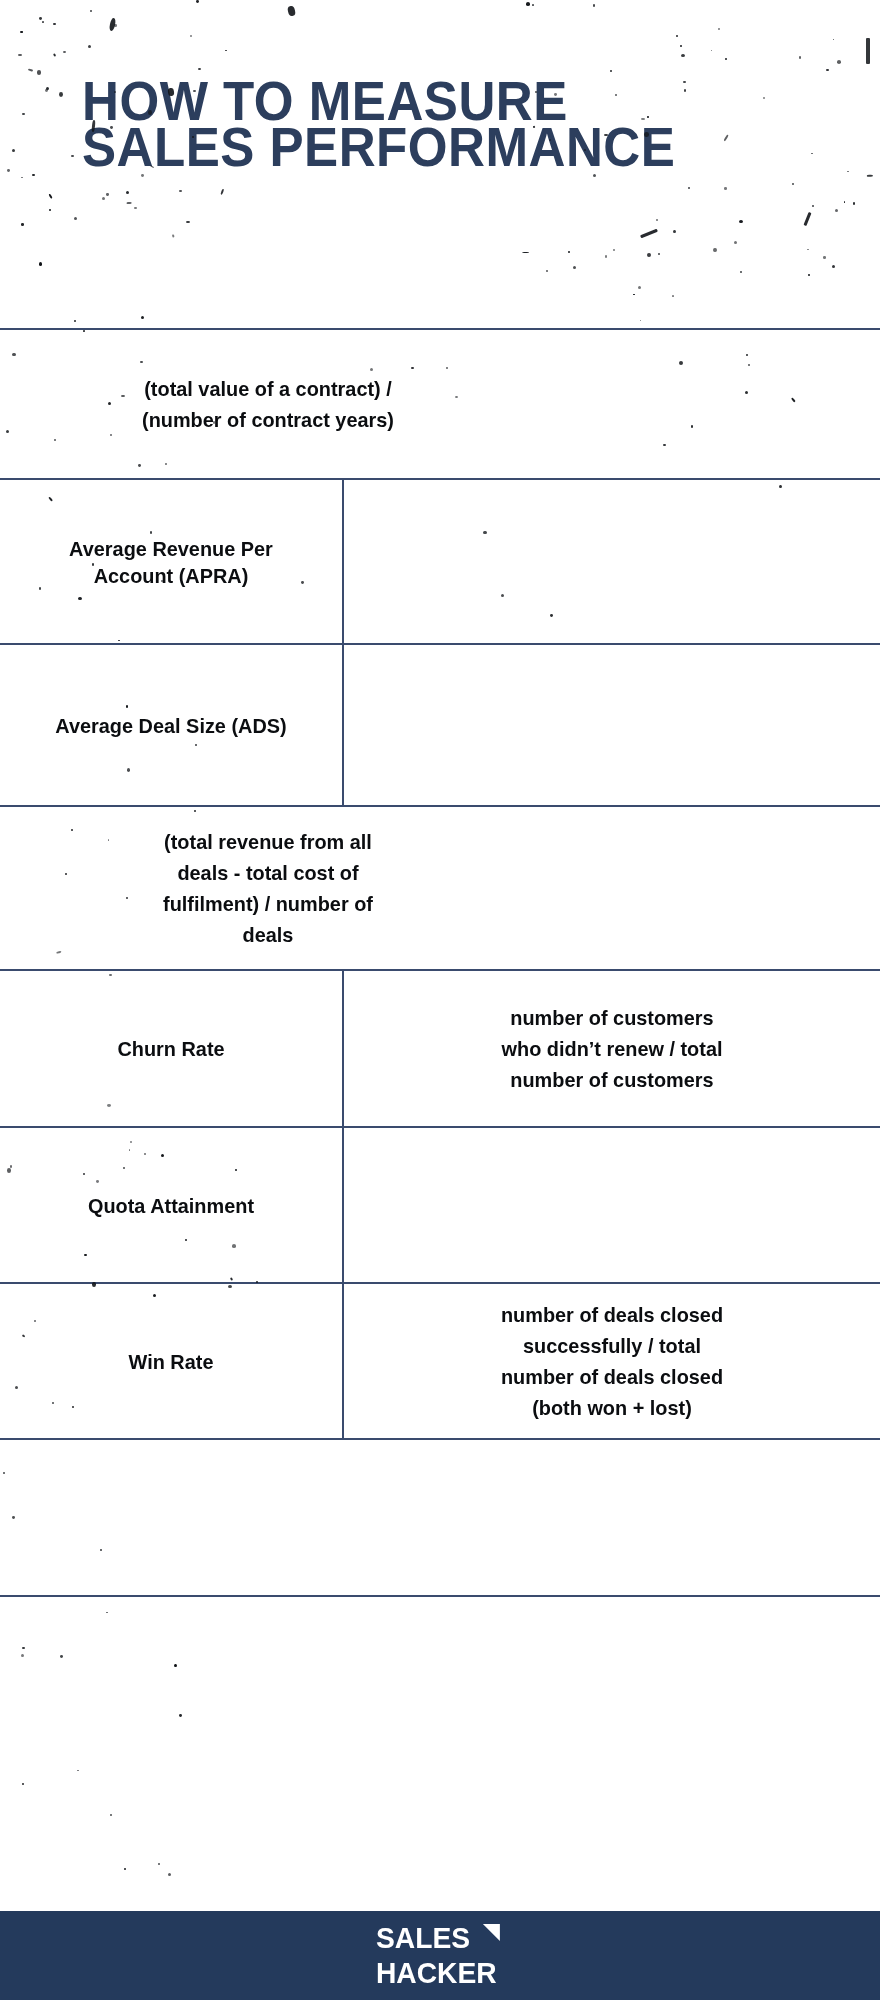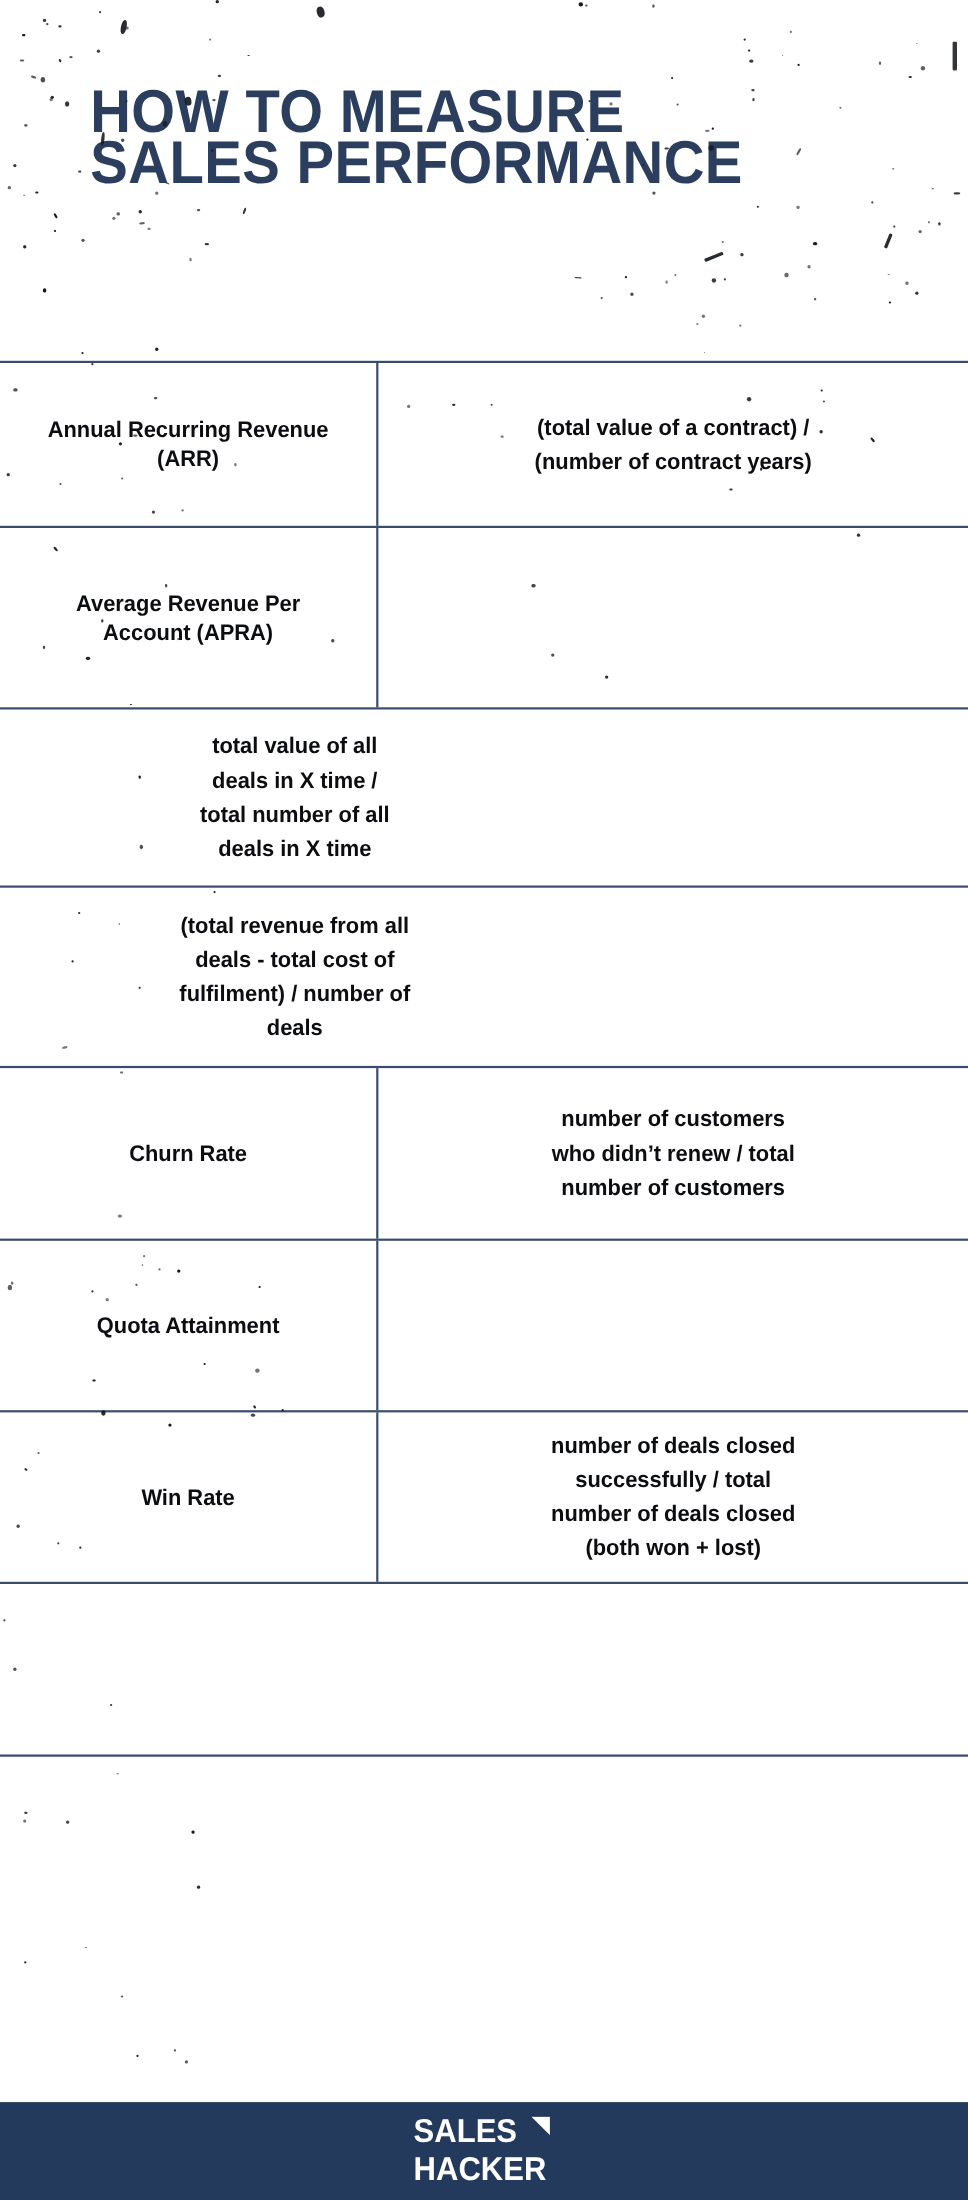--- a/index.html
+++ b/index.html
@@ -328,43 +328,36 @@
   </div>
 
 <div class="header">
   <div class="title">HOW TO MEASURE
 SALES PERFORMANCE</div>
 </div>
 
 <div class="table">
 
   <div class="row r0">
-    <div class="cell-left">
-      <span>Annual Recurring Revenue
-(ARR)</span>
-    </div>
     <div class="cell-right">
       <span>(total value of a contract) /
 (number of contract years)</span>
     </div>
   </div>
 
   <div class="row r1">
     <div class="cell-left">
       <span>Average Revenue Per
 Account (APRA)</span>
     </div>
   </div>
 
   <div class="row r2">
-    <div class="cell-right">
-      <span>total value of all
-deals in X time /
-total number of all
-deals in X time</span>
+    <div class="cell-left">
+      <span>Average Deal Size (ADS)</span>
     </div>
   </div>
 
   <div class="row r3">
     <div class="cell-right">
       <span>(total revenue from all
 deals - total cost of
 fulfilment) / number of
 deals</span>
     </div>

